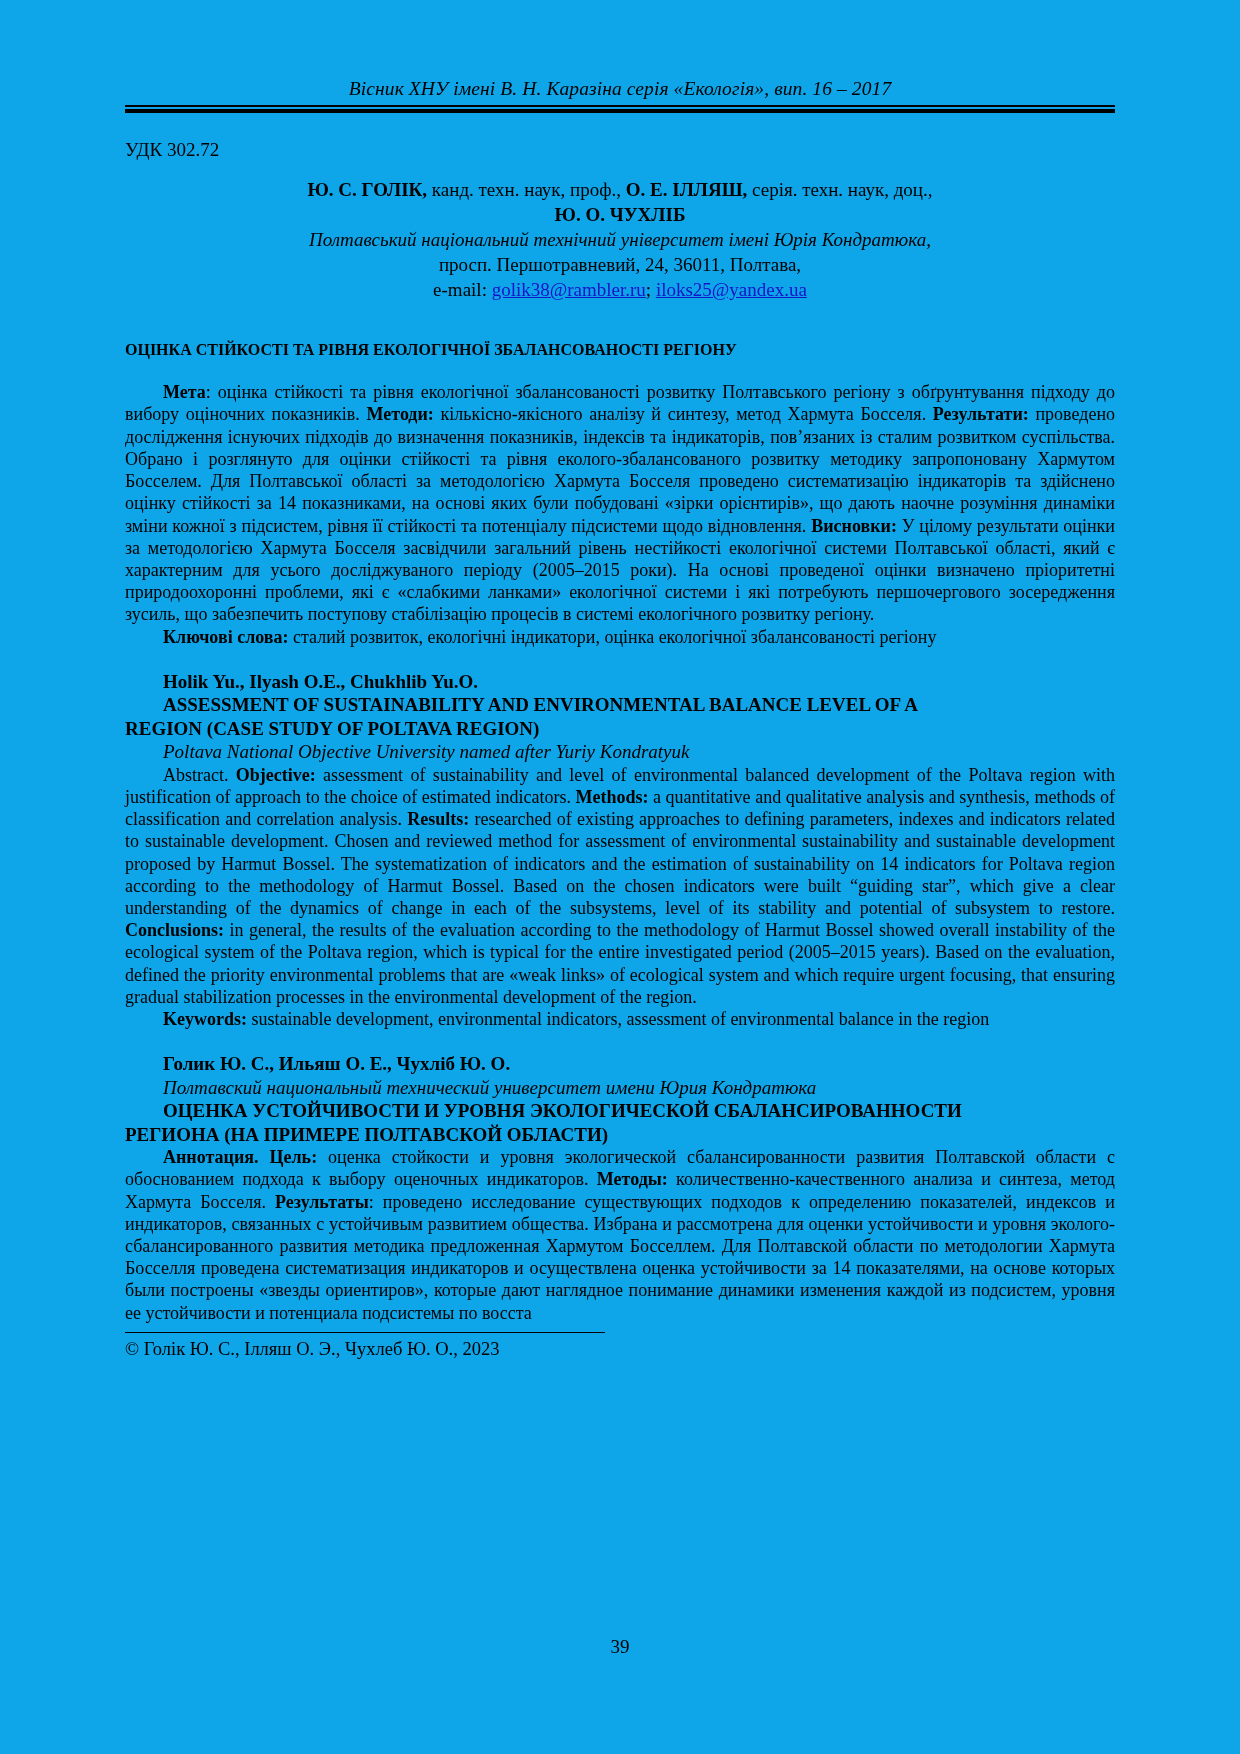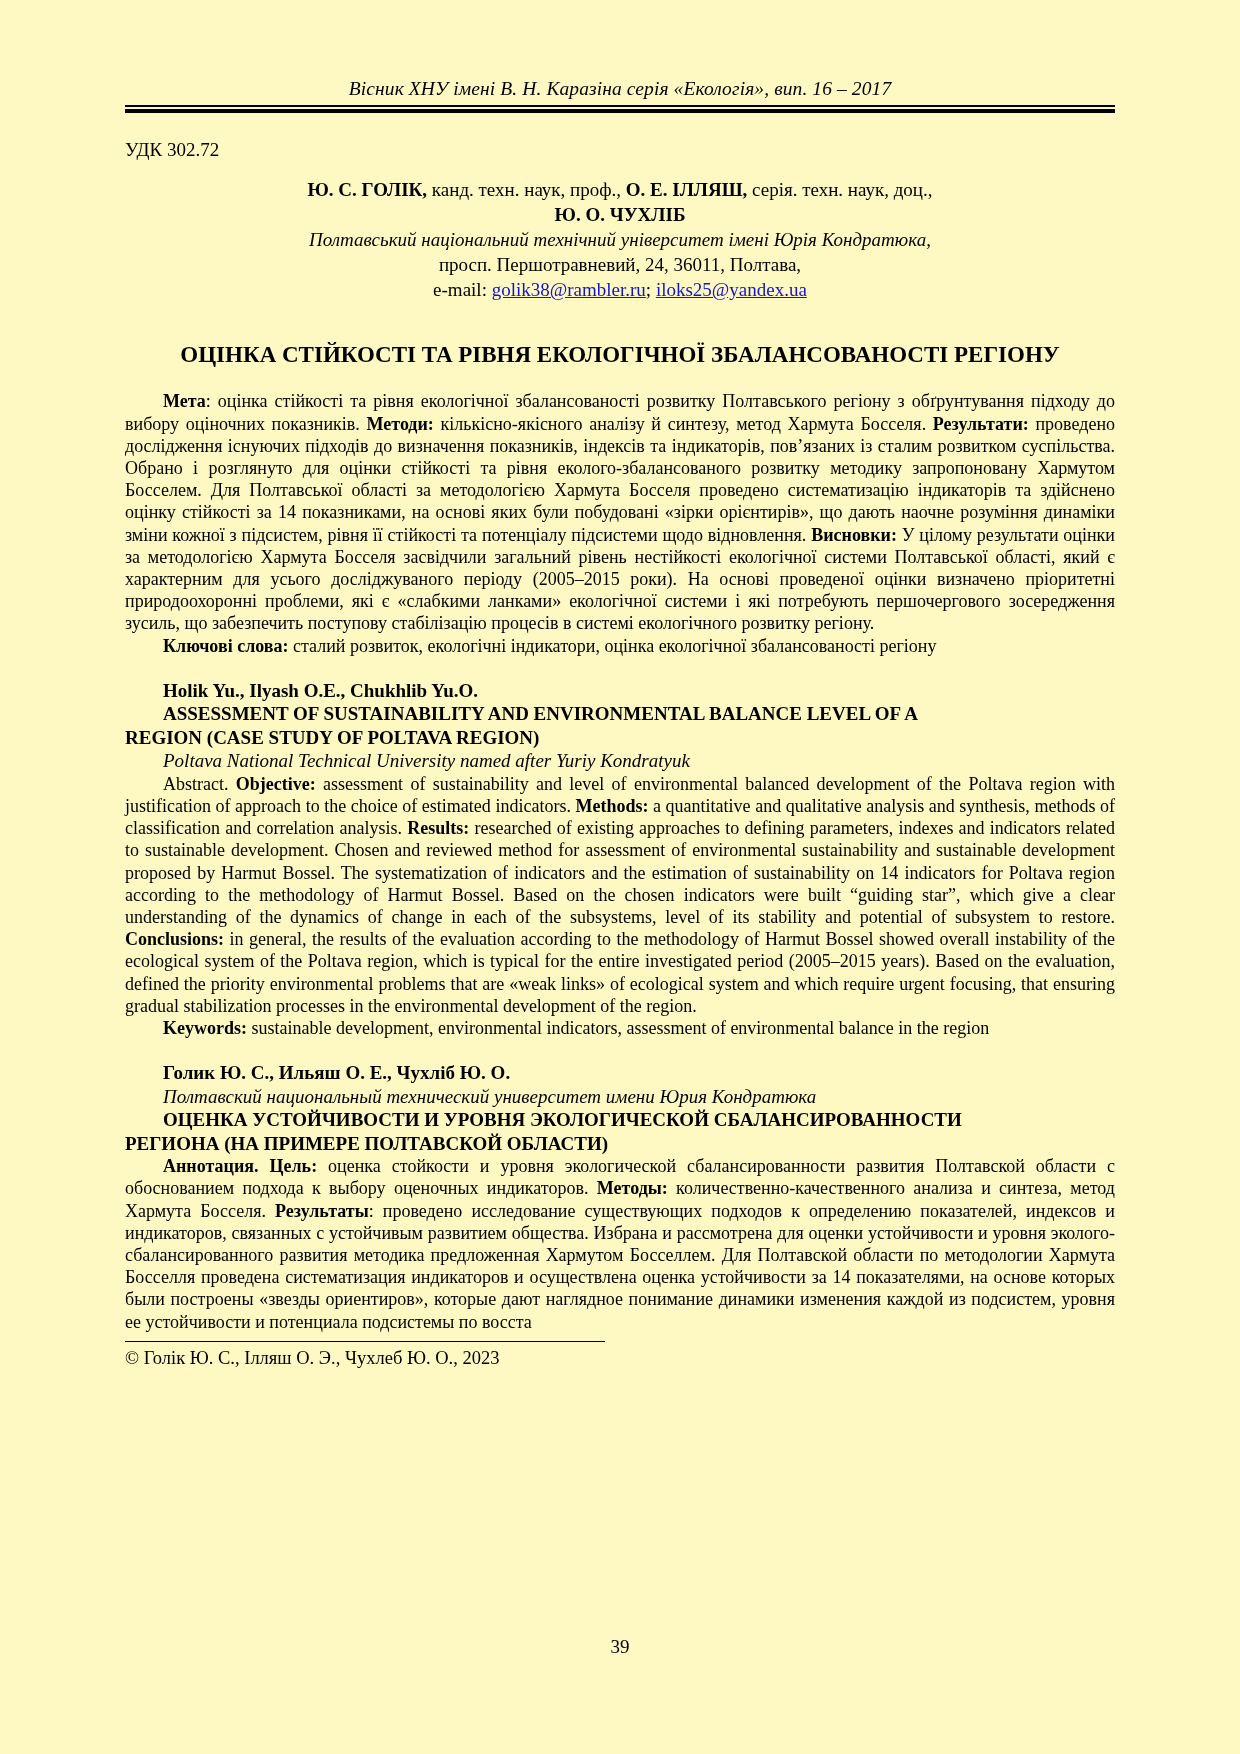--- a/index.html
+++ b/index.html
@@ -9,21 +9,21 @@
   }
   body {
     font-family: "Liberation Serif", "DejaVu Serif", serif;
     color: #000000;
   }
   .page {
     position: relative;
     width: 1240px;
     height: 1754px;
     margin: 0 auto;
-    background: #fef9c3;
+    background: #0ea5e9;
     box-sizing: border-box;
     padding: 0;
     overflow: hidden;
   }
   .content {
     position: absolute;
     left: 125px;
     top: 78px;
     width: 990px;
   }
@@ -82,23 +82,22 @@
     font-size: 19px;
     line-height: 1.32;
   }
   .email-link {
     color: #1414c8;
     text-decoration: underline;
   }
 
   
   .art-title {
-    text-align: center;
-    font-weight: bold;
-    font-size: 23px;
+    font-weight: bold;
+    font-size: 16px;
     line-height: 1.3;
     margin-top: 38px;
     margin-bottom: 20px;
   }
 
   
   p.just {
     text-align: justify;
     font-size: 18px;
     line-height: 1.235;
@@ -192,21 +191,21 @@
 
     <p class="just"><b>Мета</b><span>: оцінка стійкості та рівня екологічної збалансованості розвитку Полтавського регіону з обґрунтування підходу до вибору оціночних показників. </span><b>Методи:</b><span> кількісно-якісного аналізу й синтезу, метод Хармута Босселя. </span><b>Результати:</b><span> проведено дослідження існуючих підходів до визначення показників, індексів та індикаторів, пов’язаних із сталим розвитком суспільства. Обрано і розглянуто для оцінки стійкості та рівня еколого-збалансованого розвитку методику запропоновану Хармутом Босселем. Для Полтавської області за методологією Хармута Босселя проведено систематизацію індикаторів та здійснено оцінку стійкості за 14 показниками, на основі яких були побудовані «зірки орієнтирів», що дають наочне розуміння динаміки зміни кожної з підсистем, рівня її стійкості та потенціалу підсистеми щодо відновлення. </span><b>Висновки:</b><span> У цілому результати оцінки за методологією Хармута Босселя засвідчили загальний рівень нестійкості екологічної системи Полтавської області, який є характерним для усього досліджуваного періоду (2005–2015 роки). На основі проведеної оцінки визначено пріоритетні природоохоронні проблеми, які є «слабкими ланками» екологічної системи і які потребують  першочергового зосередження зусиль, що забезпечить поступову стабілізацію процесів в системі екологічного розвитку регіону.</span></p>
 
     <p class="just"><b>Ключові слова:</b><span> сталий розвиток, екологічні індикатори, оцінка екологічної збалансованості регіону</span></p>
 
     <div class="sec-gap"></div>
 
     <p class="eng-head">Holik Yu., Ilyash O.E., Chukhlib Yu.O.</p>
     <p class="eng-title">ASSESSMENT OF SUSTAINABILITY AND ENVIRONMENTAL BALANCE LEVEL OF A</p>
     <p class="eng-title" style="text-indent:0">REGION (CASE STUDY OF POLTAVA REGION)</p>
-    <p class="eng-affil">Poltava National Technical University named after Yuriy Kondratyuk</p>
+    <p class="eng-affil">Poltava National Objective University named after Yuriy Kondratyuk</p>
 
     <p class="just eng"><span>Abstract. </span><b>Objective:</b><span> assessment of sustainability and level of environmental balanced development of the Poltava region with justification of approach to the choice of estimated indicators. </span><b>Methods:</b><span> a quantitative and qualitative analysis and synthesis, methods of classification and correlation analysis. </span><b>Results:</b><span> researched of existing approaches to defining parameters, indexes and indicators related to sustainable development. Chosen and reviewed method for assessment of environmental sustainability and sustainable development proposed by Harmut Bossel. The systematization of indicators and the estimation of sustainability on 14 indicators for Poltava region according to the methodology of Harmut Bossel. Based on the chosen indicators were built “guiding star”, which give a clear understanding of the dynamics of change in each of the subsystems, level of its stability and potential of subsystem to restore. </span><b>Conclusions:</b><span>  in general, the results of the evaluation according to the methodology of Harmut Bossel showed overall instability of the ecological system of the Poltava region, which is typical for the entire investigated period (2005–2015 years). Based on the evaluation, defined the priority environmental problems that are «weak links» of ecological system and which require urgent focusing, that  ensuring gradual stabilization processes in the environmental development of the region.</span></p>
 
     <p class="just eng"><b>Keywords:</b><span> sustainable development, environmental indicators, assessment of environmental balance in the region</span></p>
 
     <div class="sec-gap"></div>
 
     <p class="eng-head">Голик Ю. С., Ильяш О. Е., Чухліб Ю. О.</p>
     <p class="eng-affil">Полтавский национальный технический университет имени Юрия Кондратюка</p>
     <p class="eng-title">ОЦЕНКА УСТОЙЧИВОСТИ И УРОВНЯ ЭКОЛОГИЧЕСКОЙ СБАЛАНСИРОВАННОСТИ</p>

